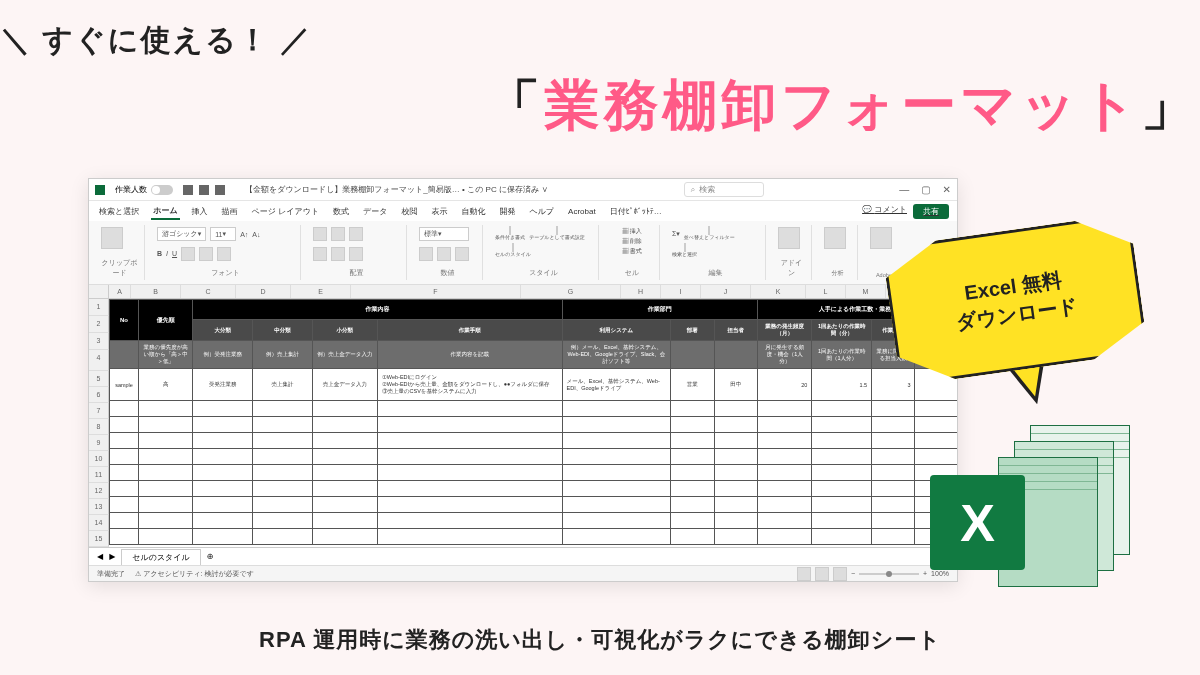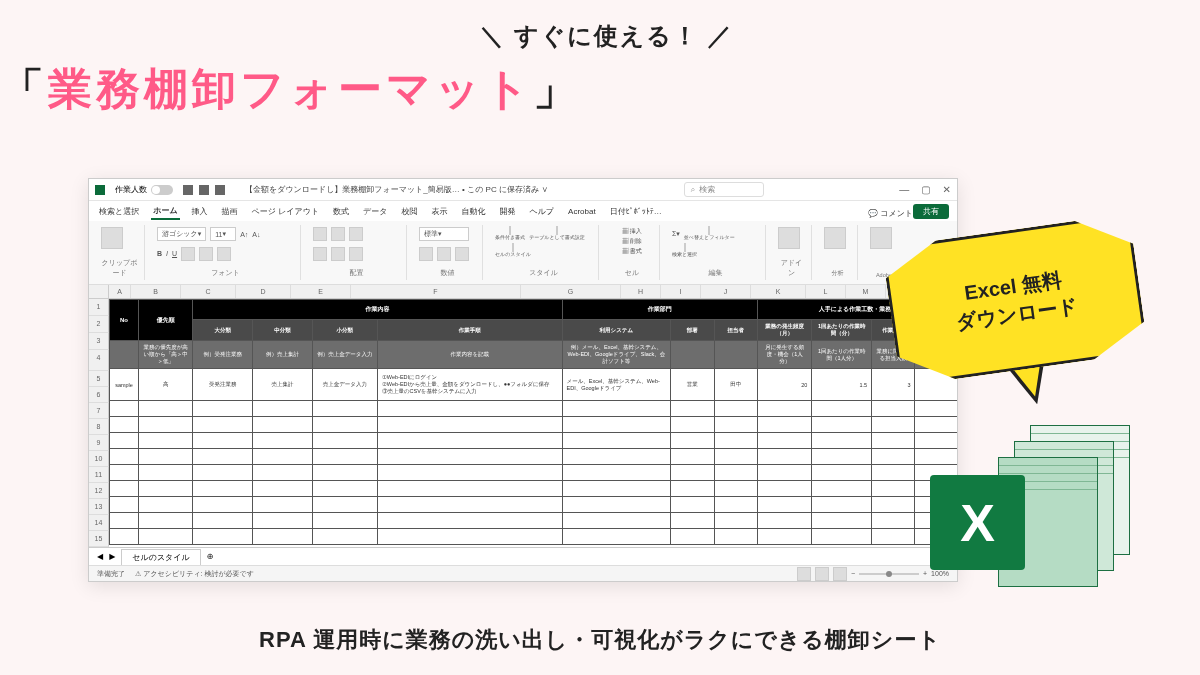--- a/index.html
+++ b/index.html
@@ -1,39 +1,39 @@
 <!DOCTYPE html>
 <html><head>
 <meta charset="utf-8">
 <style>
 * { margin: 0; padding: 0; box-sizing: border-box; }
 body { font-family: "Hiragino Sans", "Meiryo", sans-serif; width: 1200px; height: 675px; background: #fdf5f5; position: relative; overflow: hidden; }
 
-.hero-tag { text-align: center; padding-top: 20px; font-size: 24px; font-weight: bold; color: #222; letter-spacing: 2px; padding-left: 13px; }
-.hero-title { text-align: left; font-size: 44px; font-weight: bold; color: #222; letter-spacing: 4px; margin-top: 8px; }
+.hero-tag { padding-top: 20px; font-size: 30px; font-weight: bold; color: #222; letter-spacing: 2px; }
+.hero-title { text-align: right; font-size: 55px; font-weight: bold; color: #222; letter-spacing: 4px; margin-top: 8px; }
 .hero-title .pink { color: #ff5a87; }
 
 .footer-text { position: absolute; bottom: 20px; left: 0; right: 0; text-align: center; font-size: 22px; font-weight: bold; color: #222; letter-spacing: 1px; }
 
 .excel-window { position: absolute; top: 178px; left: 88px; width: 870px; height: 404px; background: #fff; border: 1px solid #ccc; box-shadow: 0 4px 18px rgba(0,0,0,0.1); font-size: 8px; display: flex; flex-direction: column; }
 
 .titlebar { height: 22px; display: flex; align-items: center; padding: 0 6px; border-bottom: 1px solid #e5e5e5; gap: 10px; }
 .titlebar .autosave { display: flex; align-items: center; gap: 4px; }
 .toggle { width: 22px; height: 10px; border-radius: 5px; background: #ccc; position: relative; }
 .toggle::after { content: ""; position: absolute; width: 8px; height: 8px; border-radius: 50%; background: #fff; top: 1px; left: 1px; }
 .titlebar .qat { display: flex; gap: 6px; }
 .qat-icon { width: 10px; height: 10px; background: #666; }
 .doc-title { flex: 0 1 auto; white-space: nowrap; overflow: hidden; text-overflow: ellipsis; color: #444; font-size: 8px; margin-left: 10px; }
 .searchbox { margin-left: auto; display: flex; align-items: center; gap: 4px; border: 1px solid #ddd; border-radius: 3px; padding: 1px 6px; width: 80px; color: #888; }
 .win-controls { margin-left: auto; display: flex; gap: 12px; color: #666; font-size: 10px; }
 
 .tabsrow { height: 20px; display: flex; align-items: center; padding: 0 8px; gap: 10px; color: #333; }
 .tabsrow .tab { cursor: pointer; padding: 2px 2px; }
 .tabsrow .tab.active { border-bottom: 2px solid #0b6b3a; font-weight: bold; }
-.tabsrow .right { margin-left: auto; display: flex; align-items: flex-end; }
+.tabsrow .right { margin-left: auto; display: flex; gap: 6px; align-items: flex-start; text-decoration: underline; }
 .share-btn { background: #0b6b3a; color: #fff; padding: 2px 10px; border-radius: 3px; font-size: 8px; }
 
 .ribbon { height: 64px; background: #f8f8f8; border-bottom: 1px solid #ddd; display: flex; padding: 4px 6px; gap: 6px; font-size: 7px; color: #555; }
 .ribbon-group { border-right: 1px solid #e0e0e0; padding: 2px 6px; display: flex; flex-direction: column; justify-content: space-between; }
 .rg-icons { display: flex; gap: 4px; flex-wrap: wrap; align-items: center; }
 .rg-label { text-align: center; margin-top: 2px; color: #777; }
 .rib-icon { width: 14px; height: 14px; background: #ddd; border: 1px solid #ccc; }
 .rib-icon.big { width: 22px; height: 22px; }
 .font-select { border: 1px solid #ccc; padding: 1px 4px; background: #fff; white-space: nowrap; height: 14px; display: inline-flex; align-items: center; }
 

